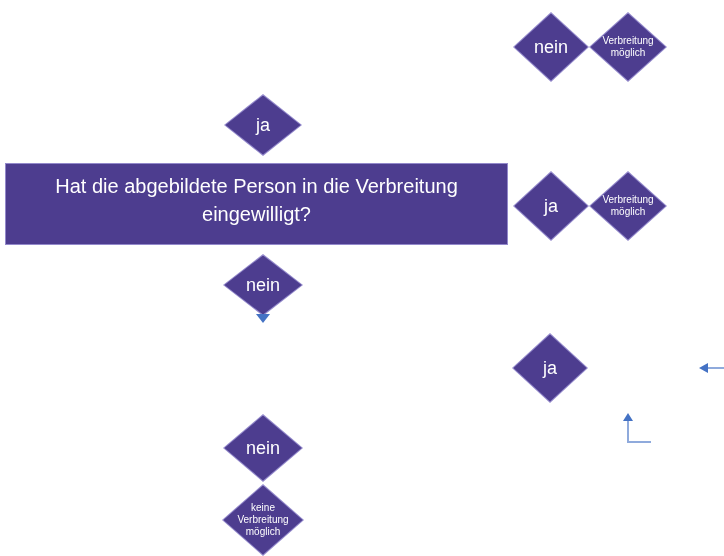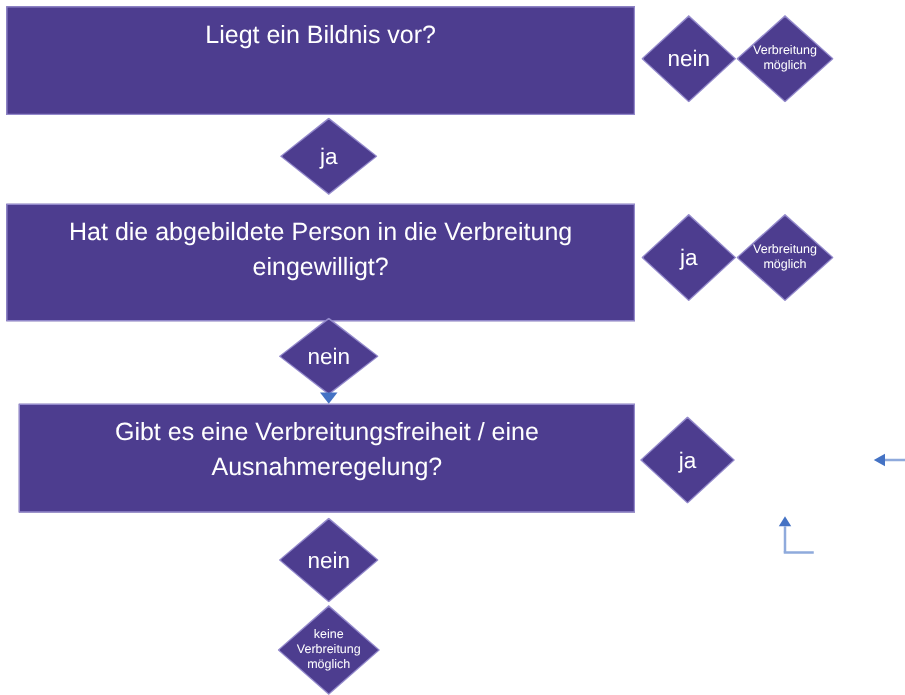--- a/index.html
+++ b/index.html
@@ -63,43 +63,40 @@
     position:absolute;width:0;height:0;
     border-left:5px solid transparent;border-right:5px solid transparent;
     border-bottom:8px solid var(--connector-head);
   }
 </style>
 </head>
 <body>
 
 <div class="canvas">
 
-  <div class="rect" style="left:5px;top:5px;width:503px;height:87px;">
-    <div class="q">Liegt ein Bildnis vor?</div>
-  </div>
 
   <div class="diamond" style="left:513px;top:12px;width:76px;height:70px;">
     <div class="b"></div>
     <div class="f"></div>
     <div class="t lbl">nein</div>
   </div>
 
   <div class="diamond" style="left:589px;top:12px;width:78px;height:70px;">
     <div class="b"></div>
     <div class="f"></div>
     <div class="t small">Verbreitung möglich</div>
   </div>
 
   <div class="diamond" style="left:224px;top:94px;width:78px;height:62px;">
     <div class="b"></div>
     <div class="f"></div>
     <div class="t lbl">ja</div>
   </div>
 
-  <div class="rect" style="left:5px;top:163px;width:503px;height:94px;">
+  <div class="rect" style="left:5px;top:163px;width:503px;height:82px;">
     <div class="q">Hat die abgebildete Person in die Verbreitung eingewilligt?</div>
   </div>
 
   <div class="diamond" style="left:513px;top:171px;width:76px;height:70px;">
     <div class="b"></div>
     <div class="f"></div>
     <div class="t lbl">ja</div>
   </div>
 
   <div class="diamond" style="left:589px;top:171px;width:78px;height:70px;">
@@ -109,23 +106,20 @@
   </div>
 
   <div class="diamond" style="left:223px;top:254px;width:80px;height:62px;">
     <div class="b"></div>
     <div class="f"></div>
     <div class="t lbl">nein</div>
   </div>
 
   <div class="tri-down" style="left:256px;top:314px;"></div>
 
-  <div class="rect" style="left:15px;top:323px;width:493px;height:87px;">
-    <div class="q">Gibt es eine Verbreitungsfreiheit / eine Ausnahmeregelung?</div>
-  </div>
 
   <div class="diamond" style="left:512px;top:333px;width:76px;height:70px;">
     <div class="b"></div>
     <div class="f"></div>
     <div class="t lbl">ja</div>
   </div>
 
 
   <div class="tri-left" style="left:699px;top:363px;"></div>
   <div class="hline" style="left:708px;top:367px;width:16px;"></div>

